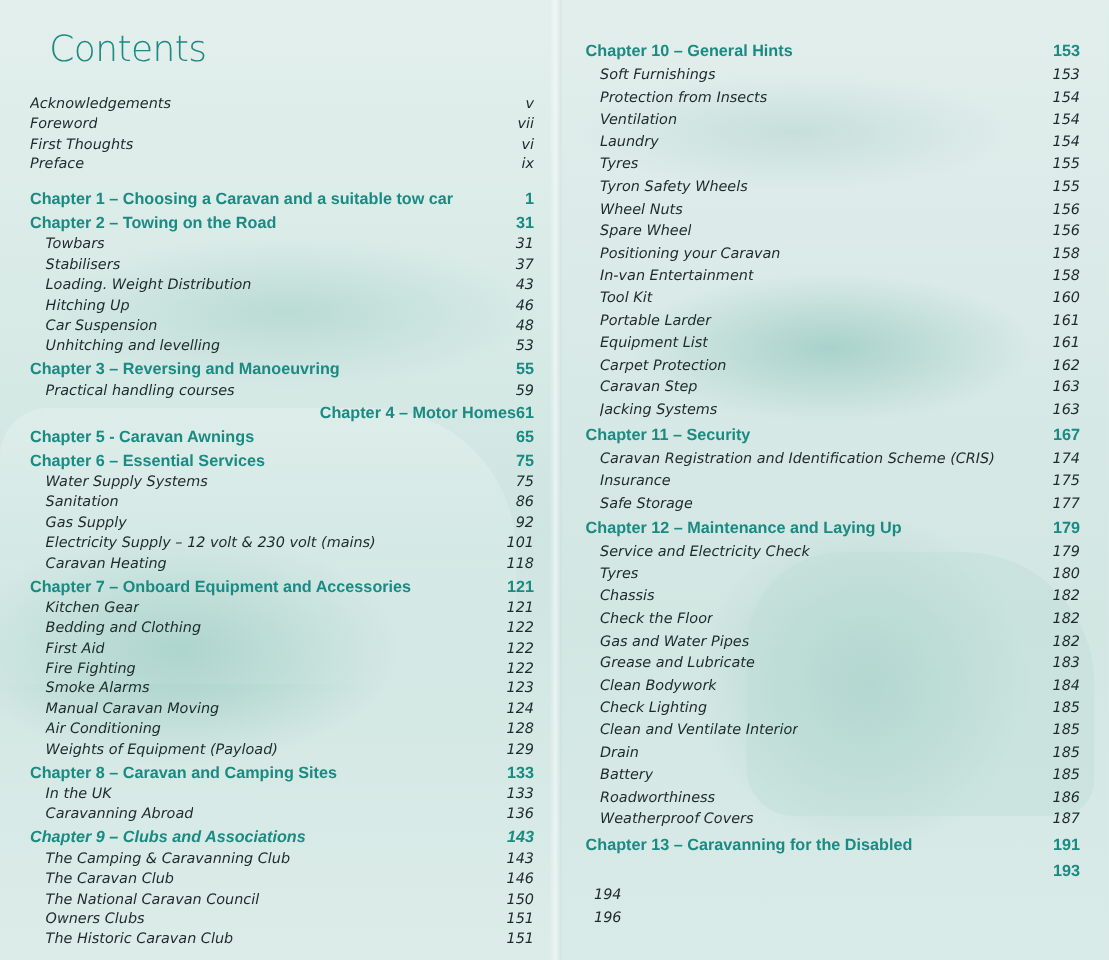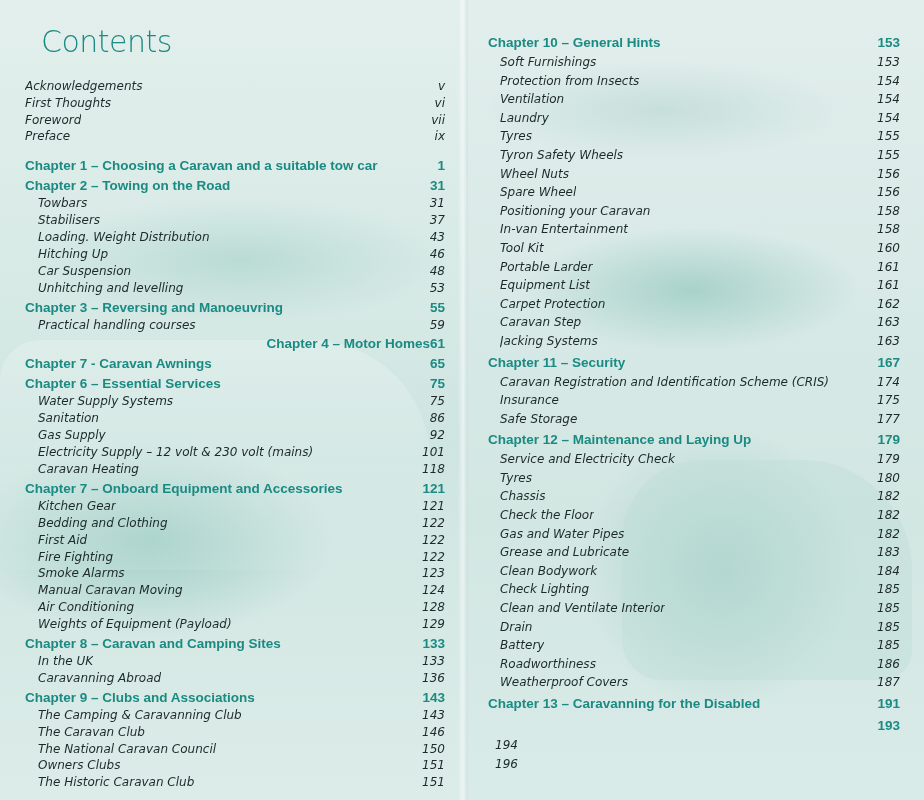--- a/index.html
+++ b/index.html
@@ -82,26 +82,26 @@
 <div class="page page-left">
   <div class="caravan-photo"></div>
   <h1 class="title" style="margin:16px">Contents</h1>
   <div class="toc toc-left">
     <div id="left-front">
         <div class="row front">
           <span class="label">Acknowledgements</span>
           <span class="page-num">v</span>
         </div>
         <div class="row front">
+          <span class="label">Foreword</span>
+          <span class="page-num">vii</span>
+        </div>
+        <div class="row front">
           <span class="label">First Thoughts</span>
           <span class="page-num">vi</span>
-        </div>
-        <div class="row front">
-          <span class="label">Foreword</span>
-          <span class="page-num">vii</span>
         </div>
         <div class="row front">
           <span class="label">Preface</span>
           <span class="page-num">ix</span>
         </div>
       </div>
     <div id="left-chapters">
         <div class="row chapter" style="margin-top: 12px;">
           <span class="label">Chapter 1 – Choosing a Caravan and a suitable tow car</span>
           <span class="page-num">1</span>
@@ -140,21 +140,21 @@
         </div>
         <div class="row section">
           <span class="label">Practical handling courses</span>
           <span class="page-num">59</span>
         </div>
         <div class="row chapter" style="margin-top: 2px; justify-content: flex-end;">
           <span class="label">Chapter 4 – Motor Homes</span>
           <span class="page-num">61</span>
         </div>
         <div class="row chapter" style="margin-top: 2px;">
-          <span class="label">Chapter 7 - Caravan Awnings</span>
+          <span class="label">Chapter 5 - Caravan Awnings</span>
           <span class="page-num">65</span>
         </div>
         <div class="row chapter" style="margin-top: 2px;">
           <span class="label">Chapter 6 – Essential Services</span>
           <span class="page-num">75</span>
         </div>
         <div class="row section">
           <span class="label">Water Supply Systems</span>
           <span class="page-num">75</span>
         </div>
@@ -215,21 +215,21 @@
           <span class="page-num">133</span>
         </div>
         <div class="row section">
           <span class="label">In the UK</span>
           <span class="page-num">133</span>
         </div>
         <div class="row section">
           <span class="label">Caravanning Abroad</span>
           <span class="page-num">136</span>
         </div>
-        <div class="row chapter" style="margin-top: 2px;">
+        <div class="row chapter" style="margin-top: 2px; font-style: italic;">
           <span class="label">Chapter 9 – Clubs and Associations</span>
           <span class="page-num">143</span>
         </div>
         <div class="row section">
           <span class="label">The Camping &amp; Caravanning Club</span>
           <span class="page-num">143</span>
         </div>
         <div class="row section">
           <span class="label">The Caravan Club</span>
           <span class="page-num">146</span>

